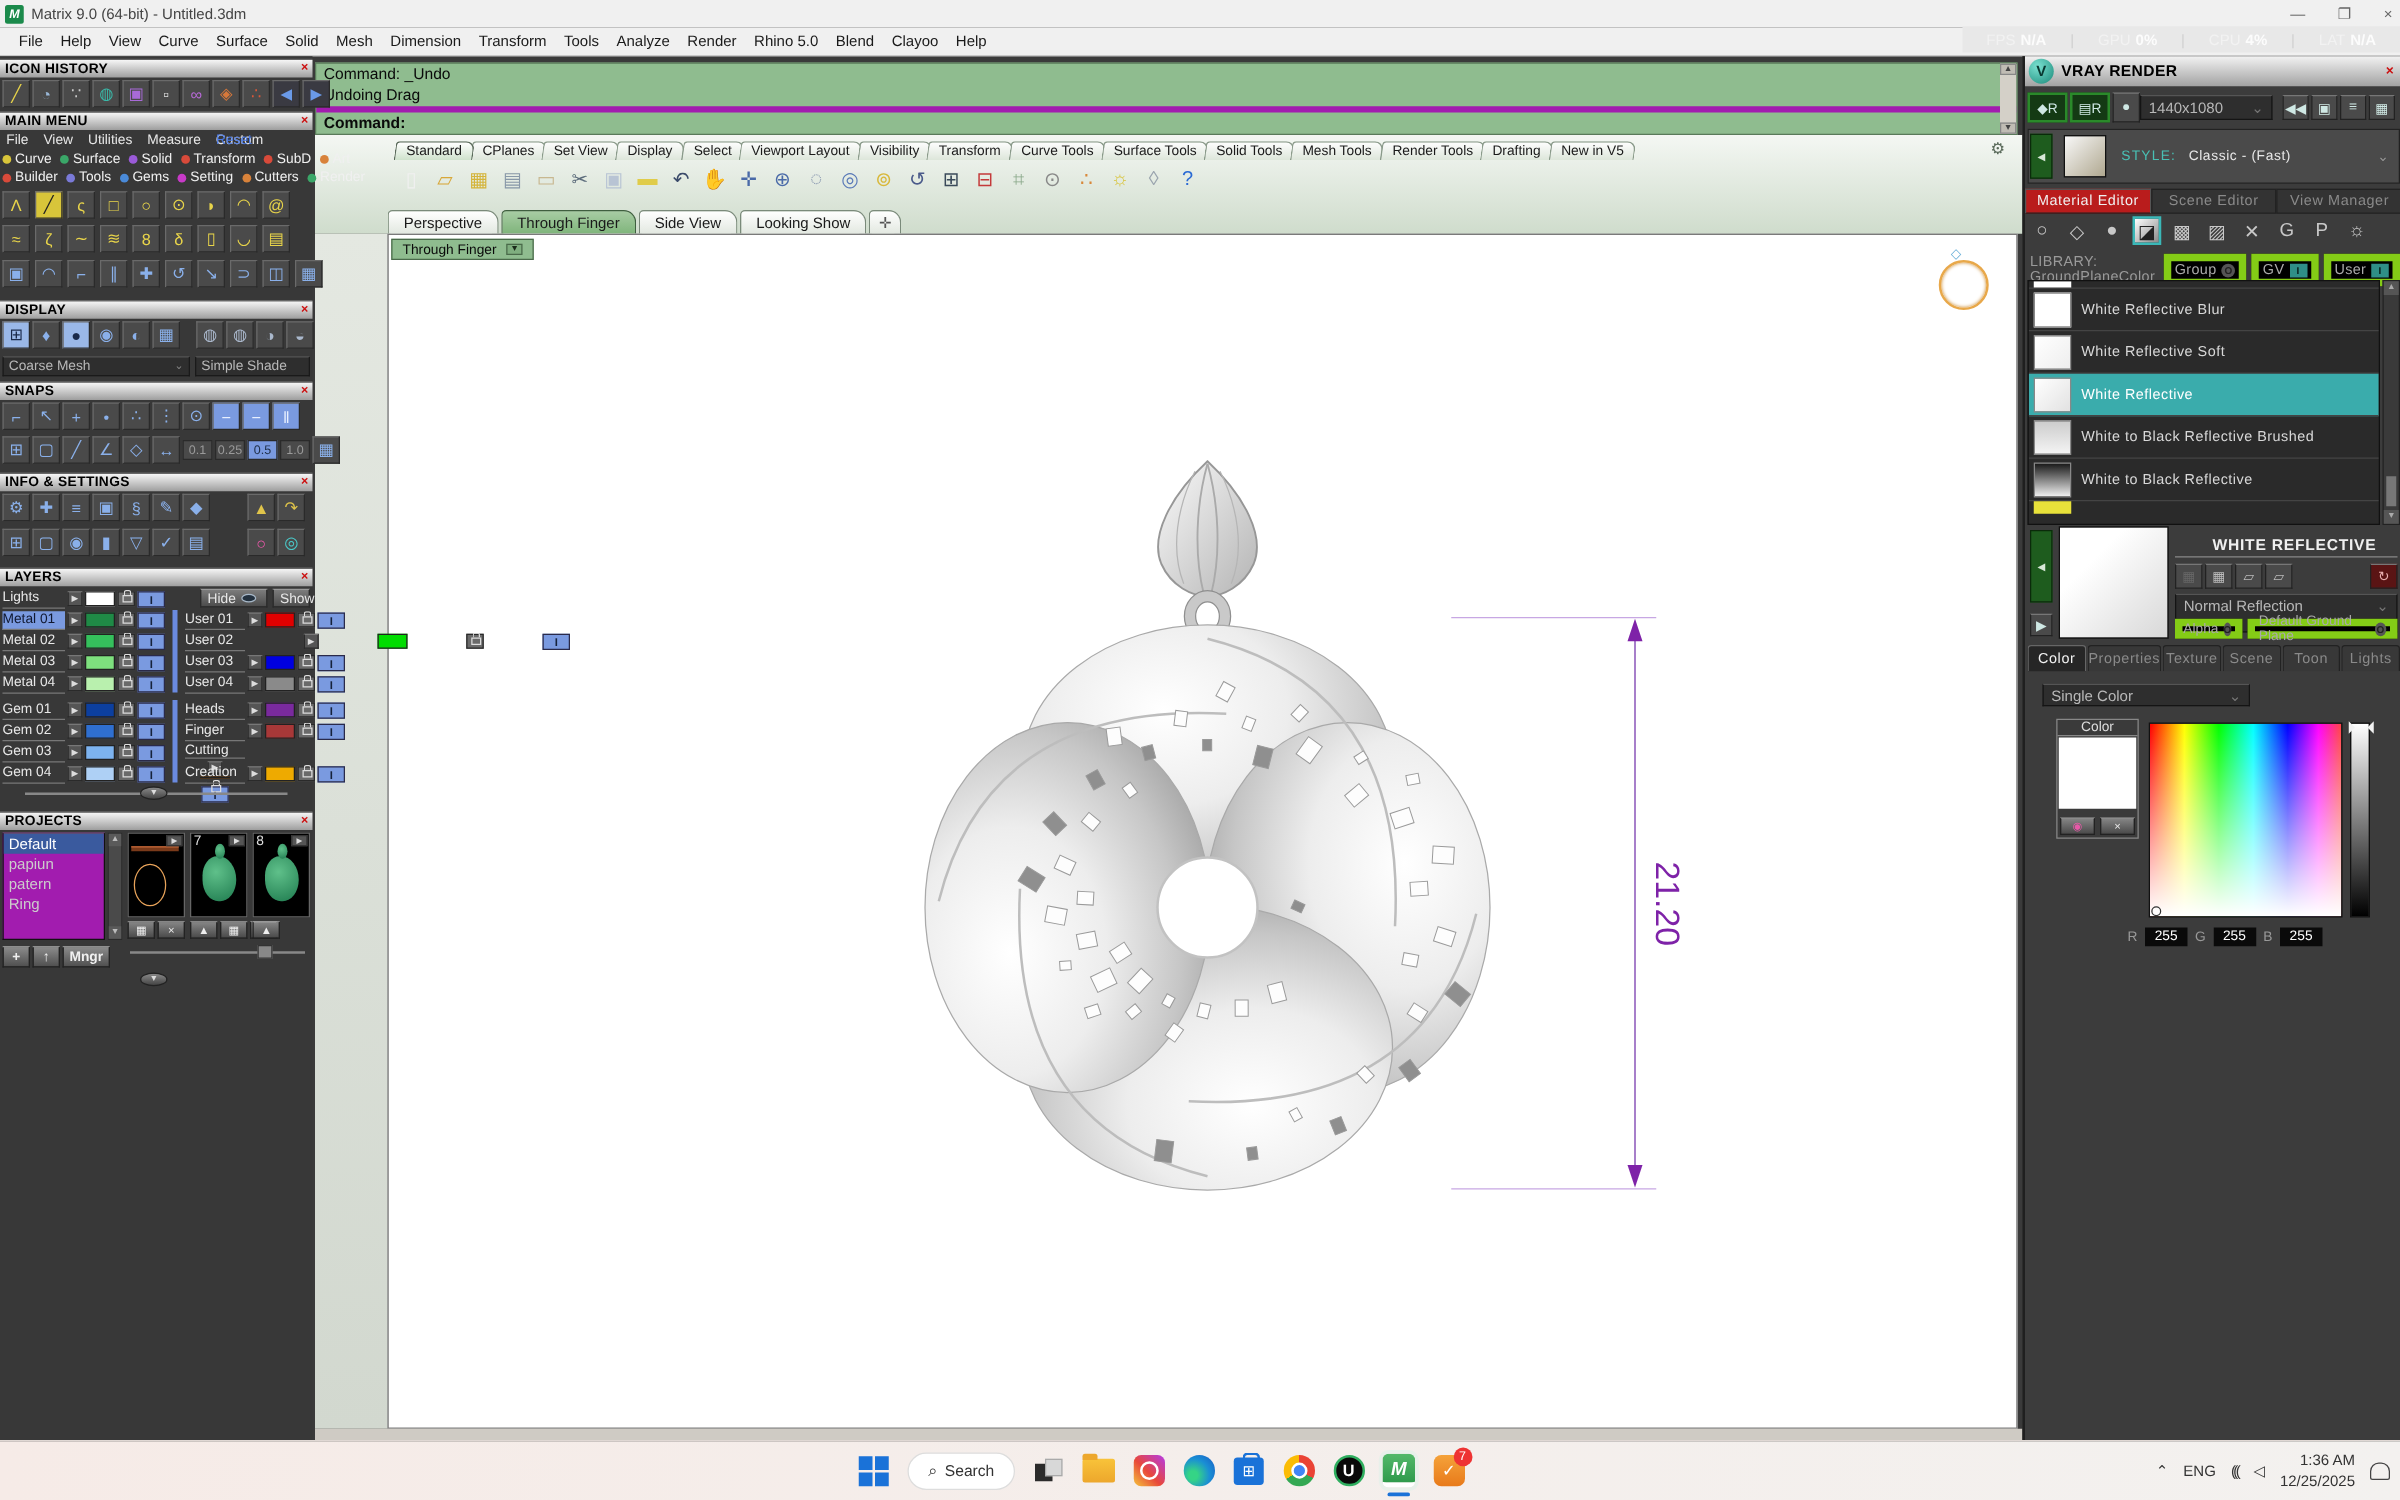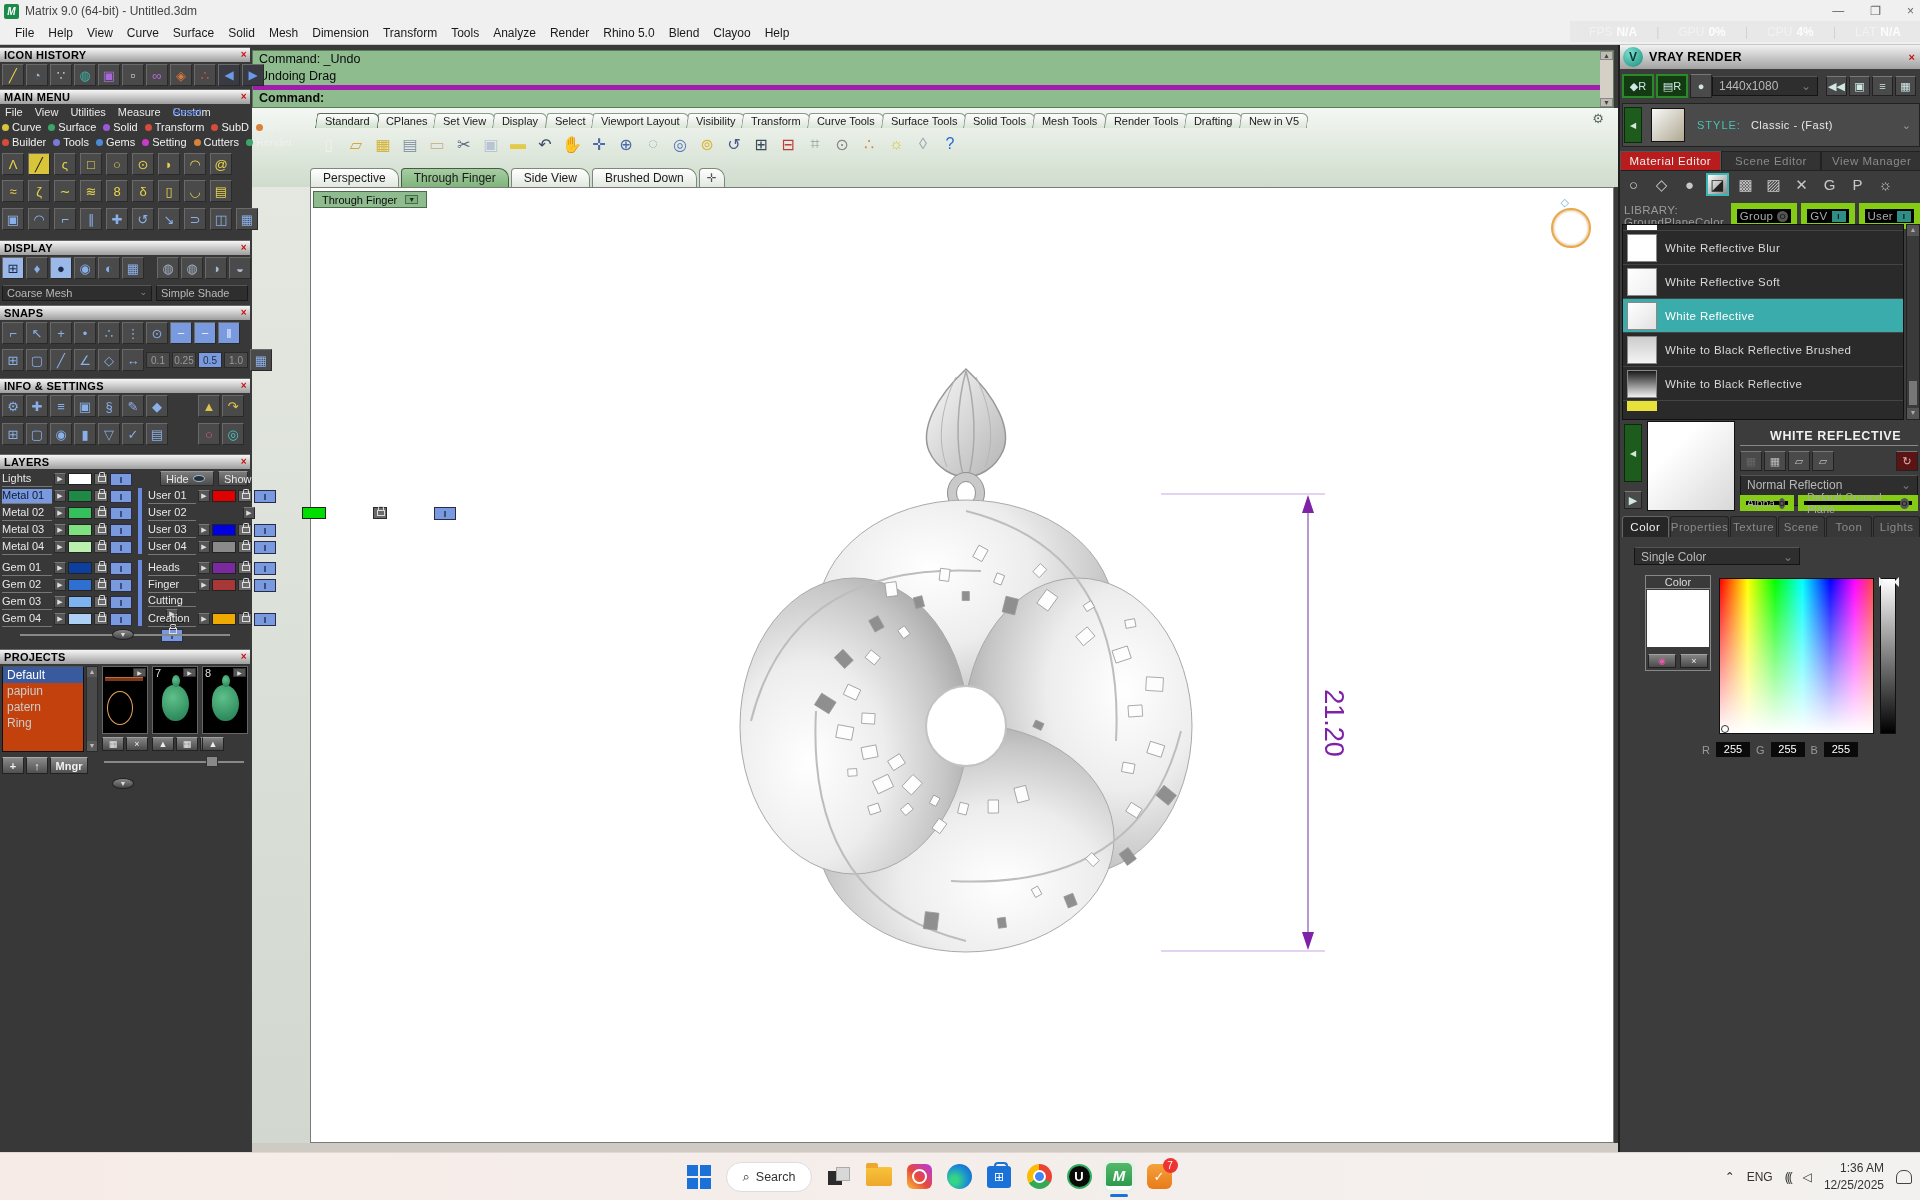--- a/index.html
+++ b/index.html
@@ -63,21 +63,21 @@
     font-size:9px; font-weight:bold; text-align:center; line-height:12px; }
   .hs-btn { height:14px; background:linear-gradient(#7c7c7c,#4c4c4c); border:1px solid #2a2a2a;
     border-top-color:#999; color:#e8e8e8; font-size:11px; padding:0 5px; display:flex; align-items:center; gap:4px; }
   .eye { width:12px; height:7px; background:#23313f; border-radius:50%; border:1px solid #a8b8c8; }
   .vbar { position:absolute; width:4px; background:#6a8ae0; }
   .panel-slider { position:absolute; height:2px; background:#888; }
   .oval-btn { position:absolute; width:22px; height:11px; background:linear-gradient(#888,#444);
     border-radius:50%; border:1px solid #222; color:#ddd; font-size:7px; text-align:center; line-height:10px; }
 
   
-  .proj-list { position:absolute; background:#c2410c; border:1px solid #111; border-top-color:#555; }
+  .proj-list { position:absolute; background:#a21caf; border:1px solid #111; border-top-color:#555; }
   .proj-item { font-size:12px; color:#cccccc; padding:0 4px; height:16px; line-height:16px; }
   .proj-item.sel { background:#3a5a9e; color:#fff; }
   .pscroll { position:absolute; width:12px; background:#4a4a4a; border:1px solid #2a2a2a; }
   .pscroll .a { height:10px; color:#bbb; font-size:7px; text-align:center; line-height:10px; background:#5a5a5a; }
   .thumb { position:absolute; background:#000; border:1px solid #666; }
   .thumb .num { position:absolute; left:2px; top:0; color:#ddd; font-size:11px; }
   .thumb .arr { position:absolute; right:1px; top:1px; width:13px; height:9px; background:#555;
     border:1px solid #333; color:#ddd; font-size:6px; text-align:center; line-height:8px; }
   .tbtn { width:22px; height:14px; background:linear-gradient(#848484,#4a4a4a); border:1px solid #222;
     border-top-color:#a0a0a0; color:#eee; font-size:9px; display:flex; align-items:center; justify-content:center; }
@@ -330,21 +330,21 @@
         <div class="ti" style="color: rgb(136, 136, 136);">⊙</div>
         <div class="ti" style="color: rgb(216, 136, 58);">∴</div>
         <div class="ti" style="color: rgb(216, 196, 58);">☼</div>
         <div class="ti" style="color: rgb(154, 164, 174);">◊</div>
         <div class="ti" style="color: rgb(42, 106, 212);">?</div>
       </div>
     <div class="vtab-row" id="vtabs">
         <div class="vtab">Perspective</div>
         <div class="vtab active">Through Finger</div>
         <div class="vtab">Side View</div>
-        <div class="vtab">Brushed Down</div>
+        <div class="vtab">Looking Show</div>
         <div class="vtab plus">✛</div>
       </div>
   </div>
 
   <div class="left-gutter"></div>
 
   <div class="viewport">
     <div class="vp-label">
       <span>Through Finger</span>
       <span class="drop">▼</span>

